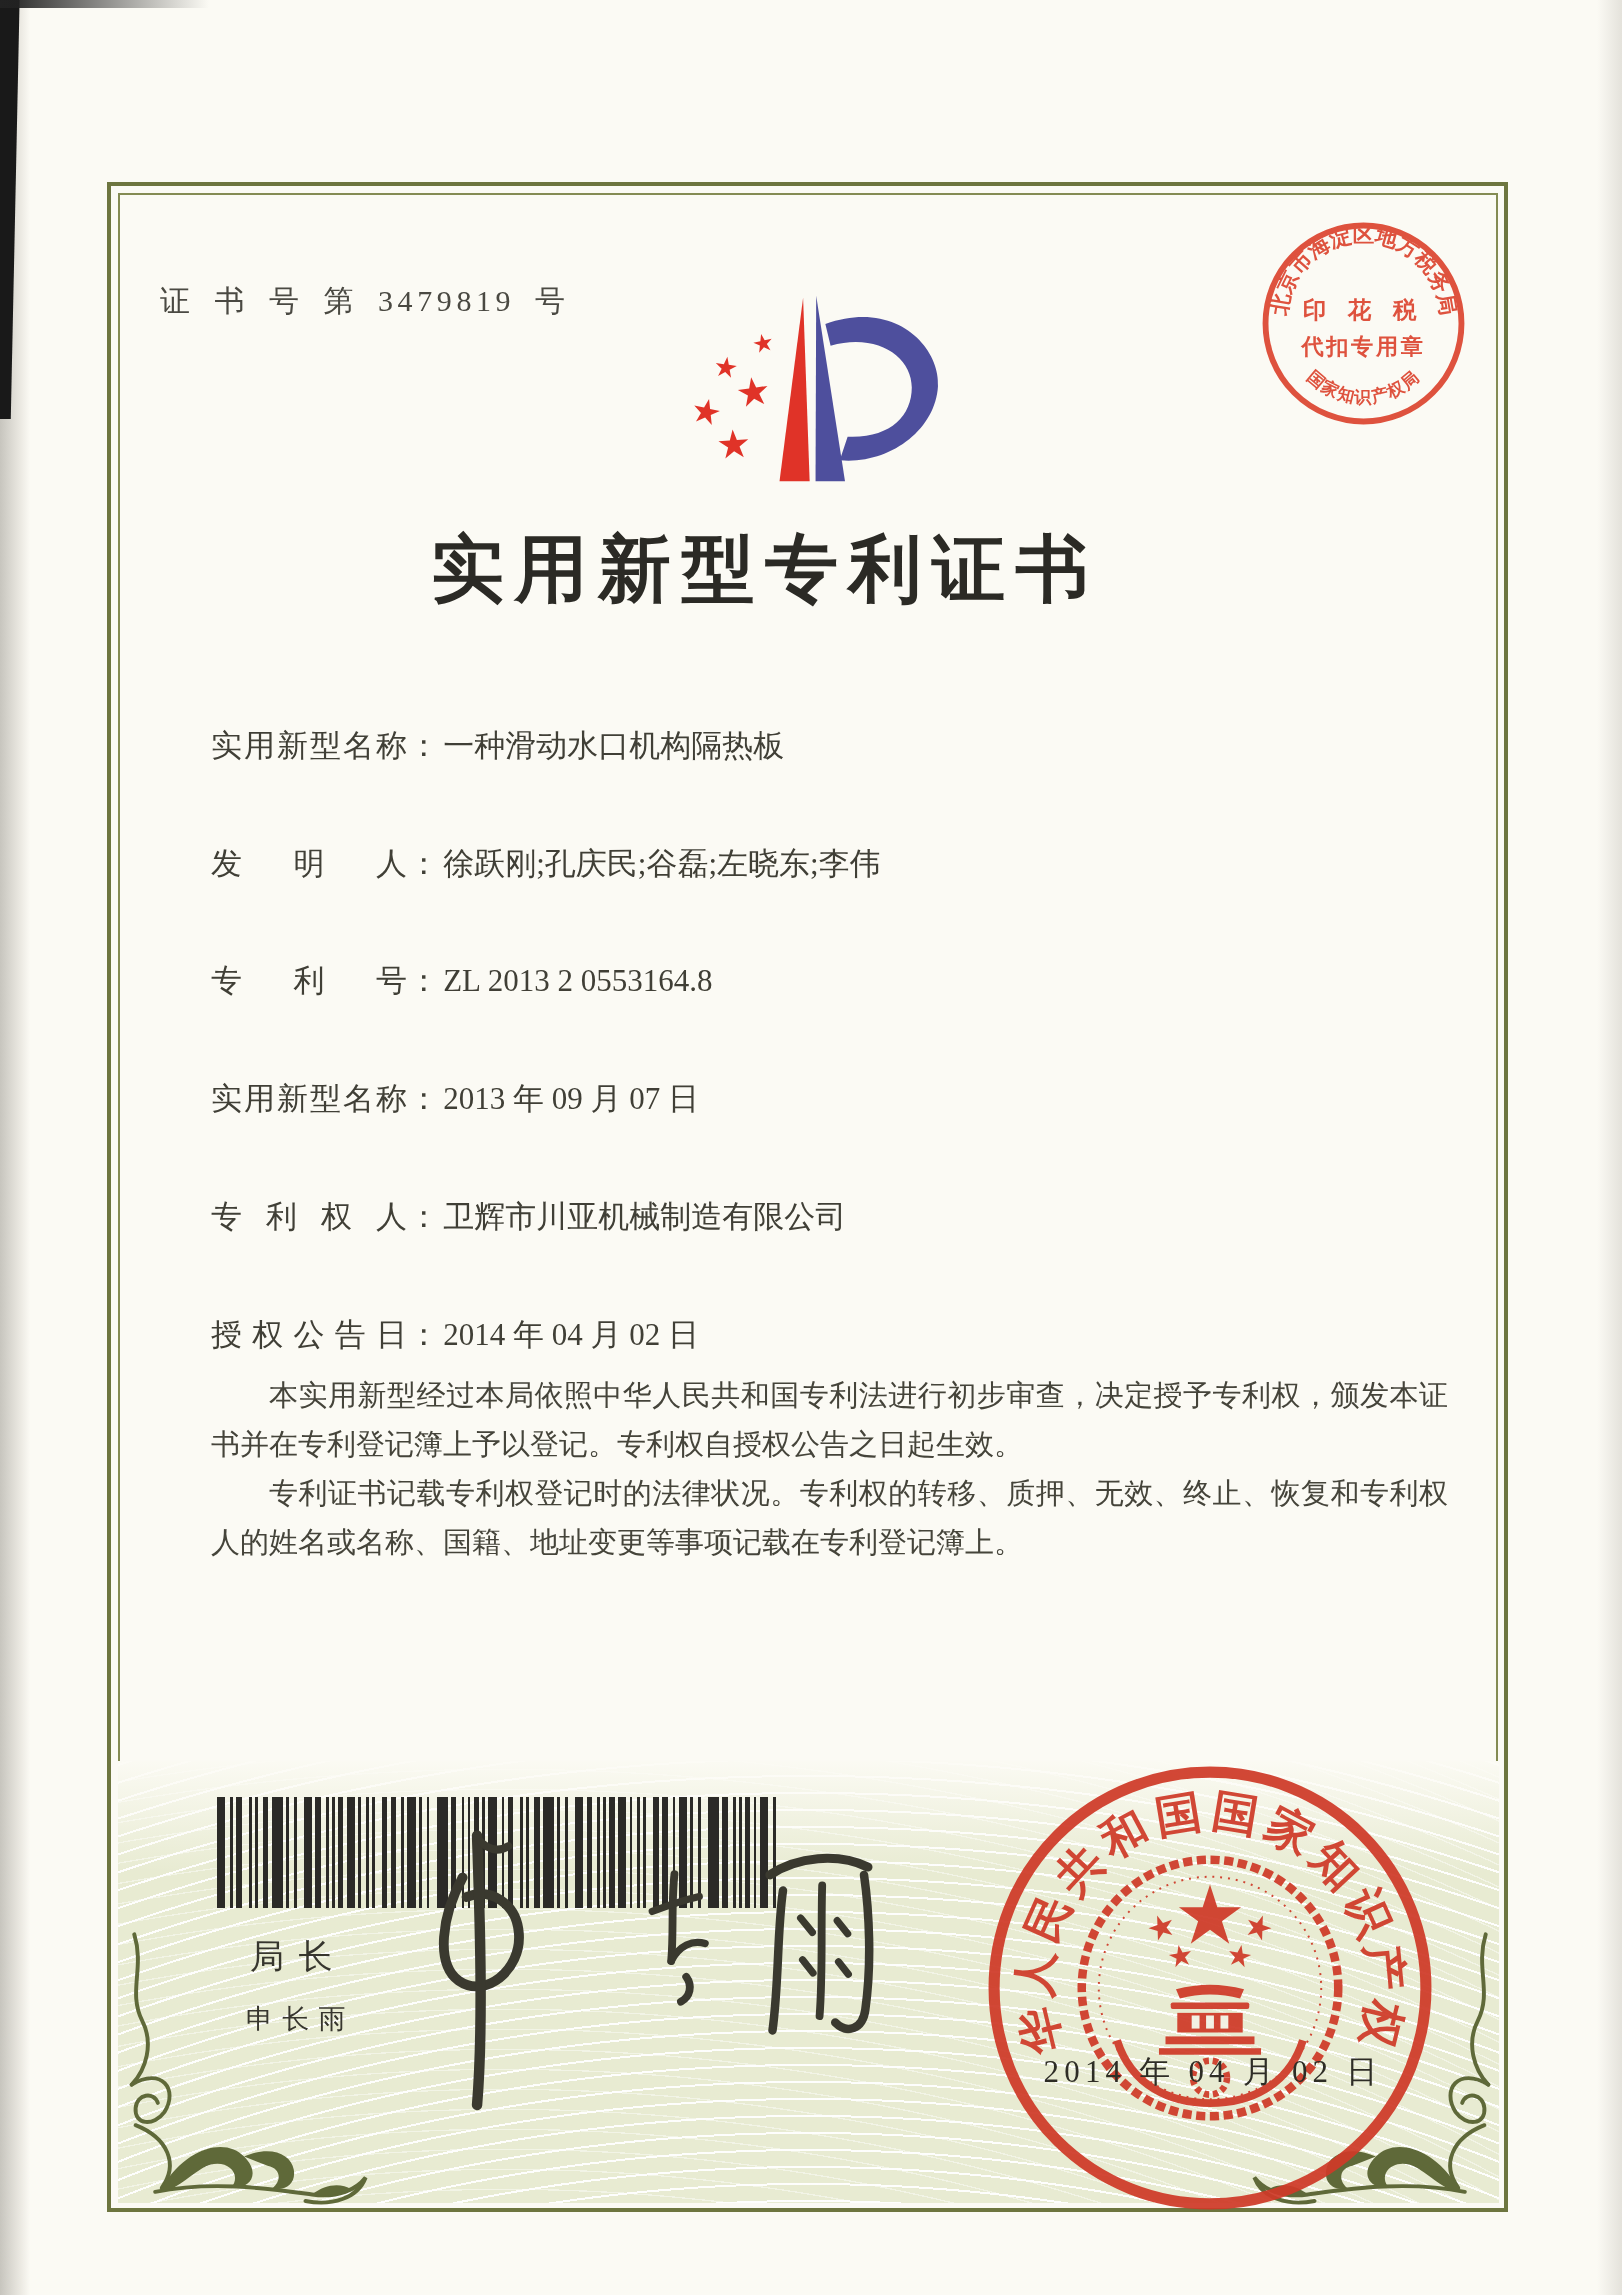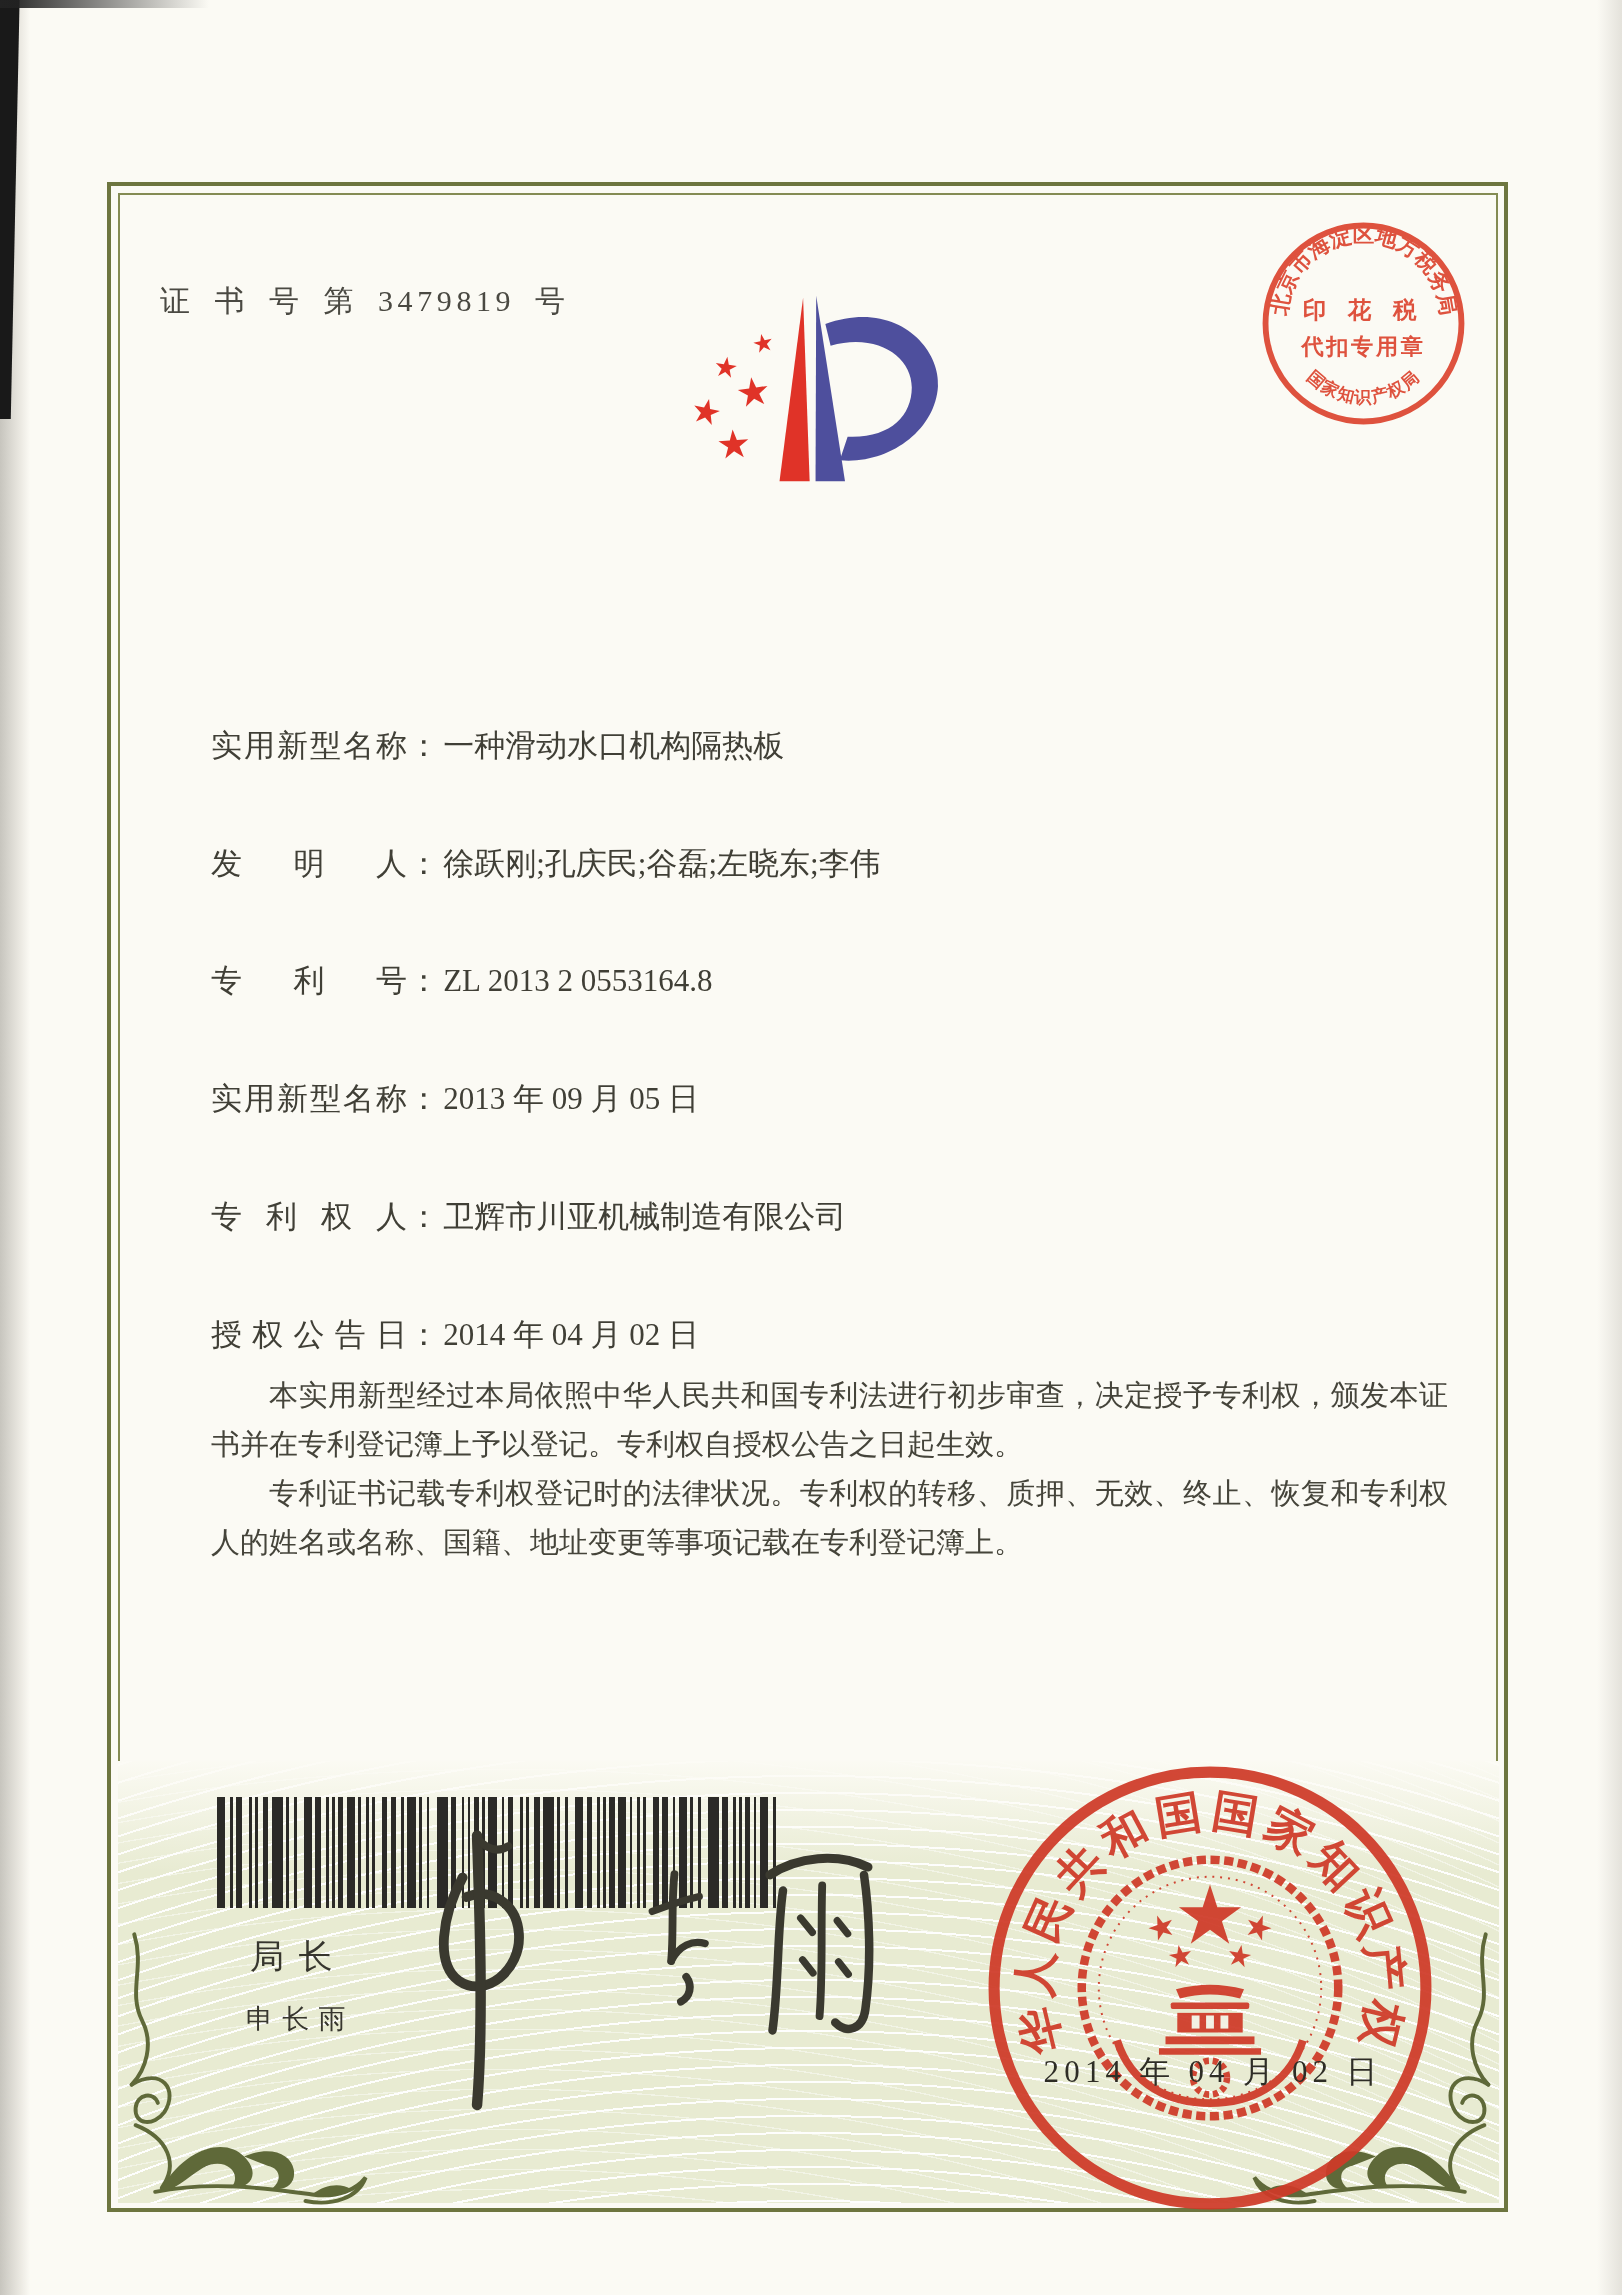--- a/index.html
+++ b/index.html
@@ -125,33 +125,34 @@
     <text font-size="33" fill="#dd4a35" font-weight="bold">
       <textPath href="#tax-top" startOffset="50%" text-anchor="middle">北京市海淀区地方税务局</textPath>
     </text>
     <text font-size="26" fill="#dd4a35" font-weight="bold" letter-spacing="2">
       <textPath href="#tax-bottom" startOffset="50%" text-anchor="middle">国家知识产权局</textPath>
     </text>
     <text x="160" y="152" text-anchor="middle" font-size="36" letter-spacing="12" fill="#dd4a35" font-weight="bold">印 花 税</text>
     <text x="160" y="206" text-anchor="middle" font-size="34" letter-spacing="4" fill="#dd4a35" font-weight="bold">代扣专用章</text>
   </svg>
 
+  <div class="title">实用新型专利证书</div>
 
   <div class="fields">
     <div class="field-row" style="top:0px">
       <span class="field-label">实用新型名称</span><span class="field-colon">：</span><span class="field-value">一种滑动水口机构隔热板</span>
     </div>
     <div class="field-row" style="top:118px">
       <span class="field-label">发明人</span><span class="field-colon">：</span><span class="field-value">徐跃刚;孔庆民;谷磊;左晓东;李伟</span>
     </div>
     <div class="field-row" style="top:235px">
       <span class="field-label">专利号</span><span class="field-colon">：</span><span class="field-value">ZL 2013 2 0553164.8</span>
     </div>
     <div class="field-row" style="top:353px">
-      <span class="field-label">实用新型名称</span><span class="field-colon">：</span><span class="field-value">2013 年 09 月 05 日</span>
+      <span class="field-label">实用新型名称</span><span class="field-colon">：</span><span class="field-value">2013 年 09 月 07 日</span>
     </div>
     <div class="field-row" style="top:471px">
       <span class="field-label">专利权人</span><span class="field-colon">：</span><span class="field-value">卫辉市川亚机械制造有限公司</span>
     </div>
     <div class="field-row" style="top:589px">
       <span class="field-label">授权公告日</span><span class="field-colon">：</span><span class="field-value">2014 年 04 月 02 日</span>
     </div>
   </div>
 
   <div class="paras">

